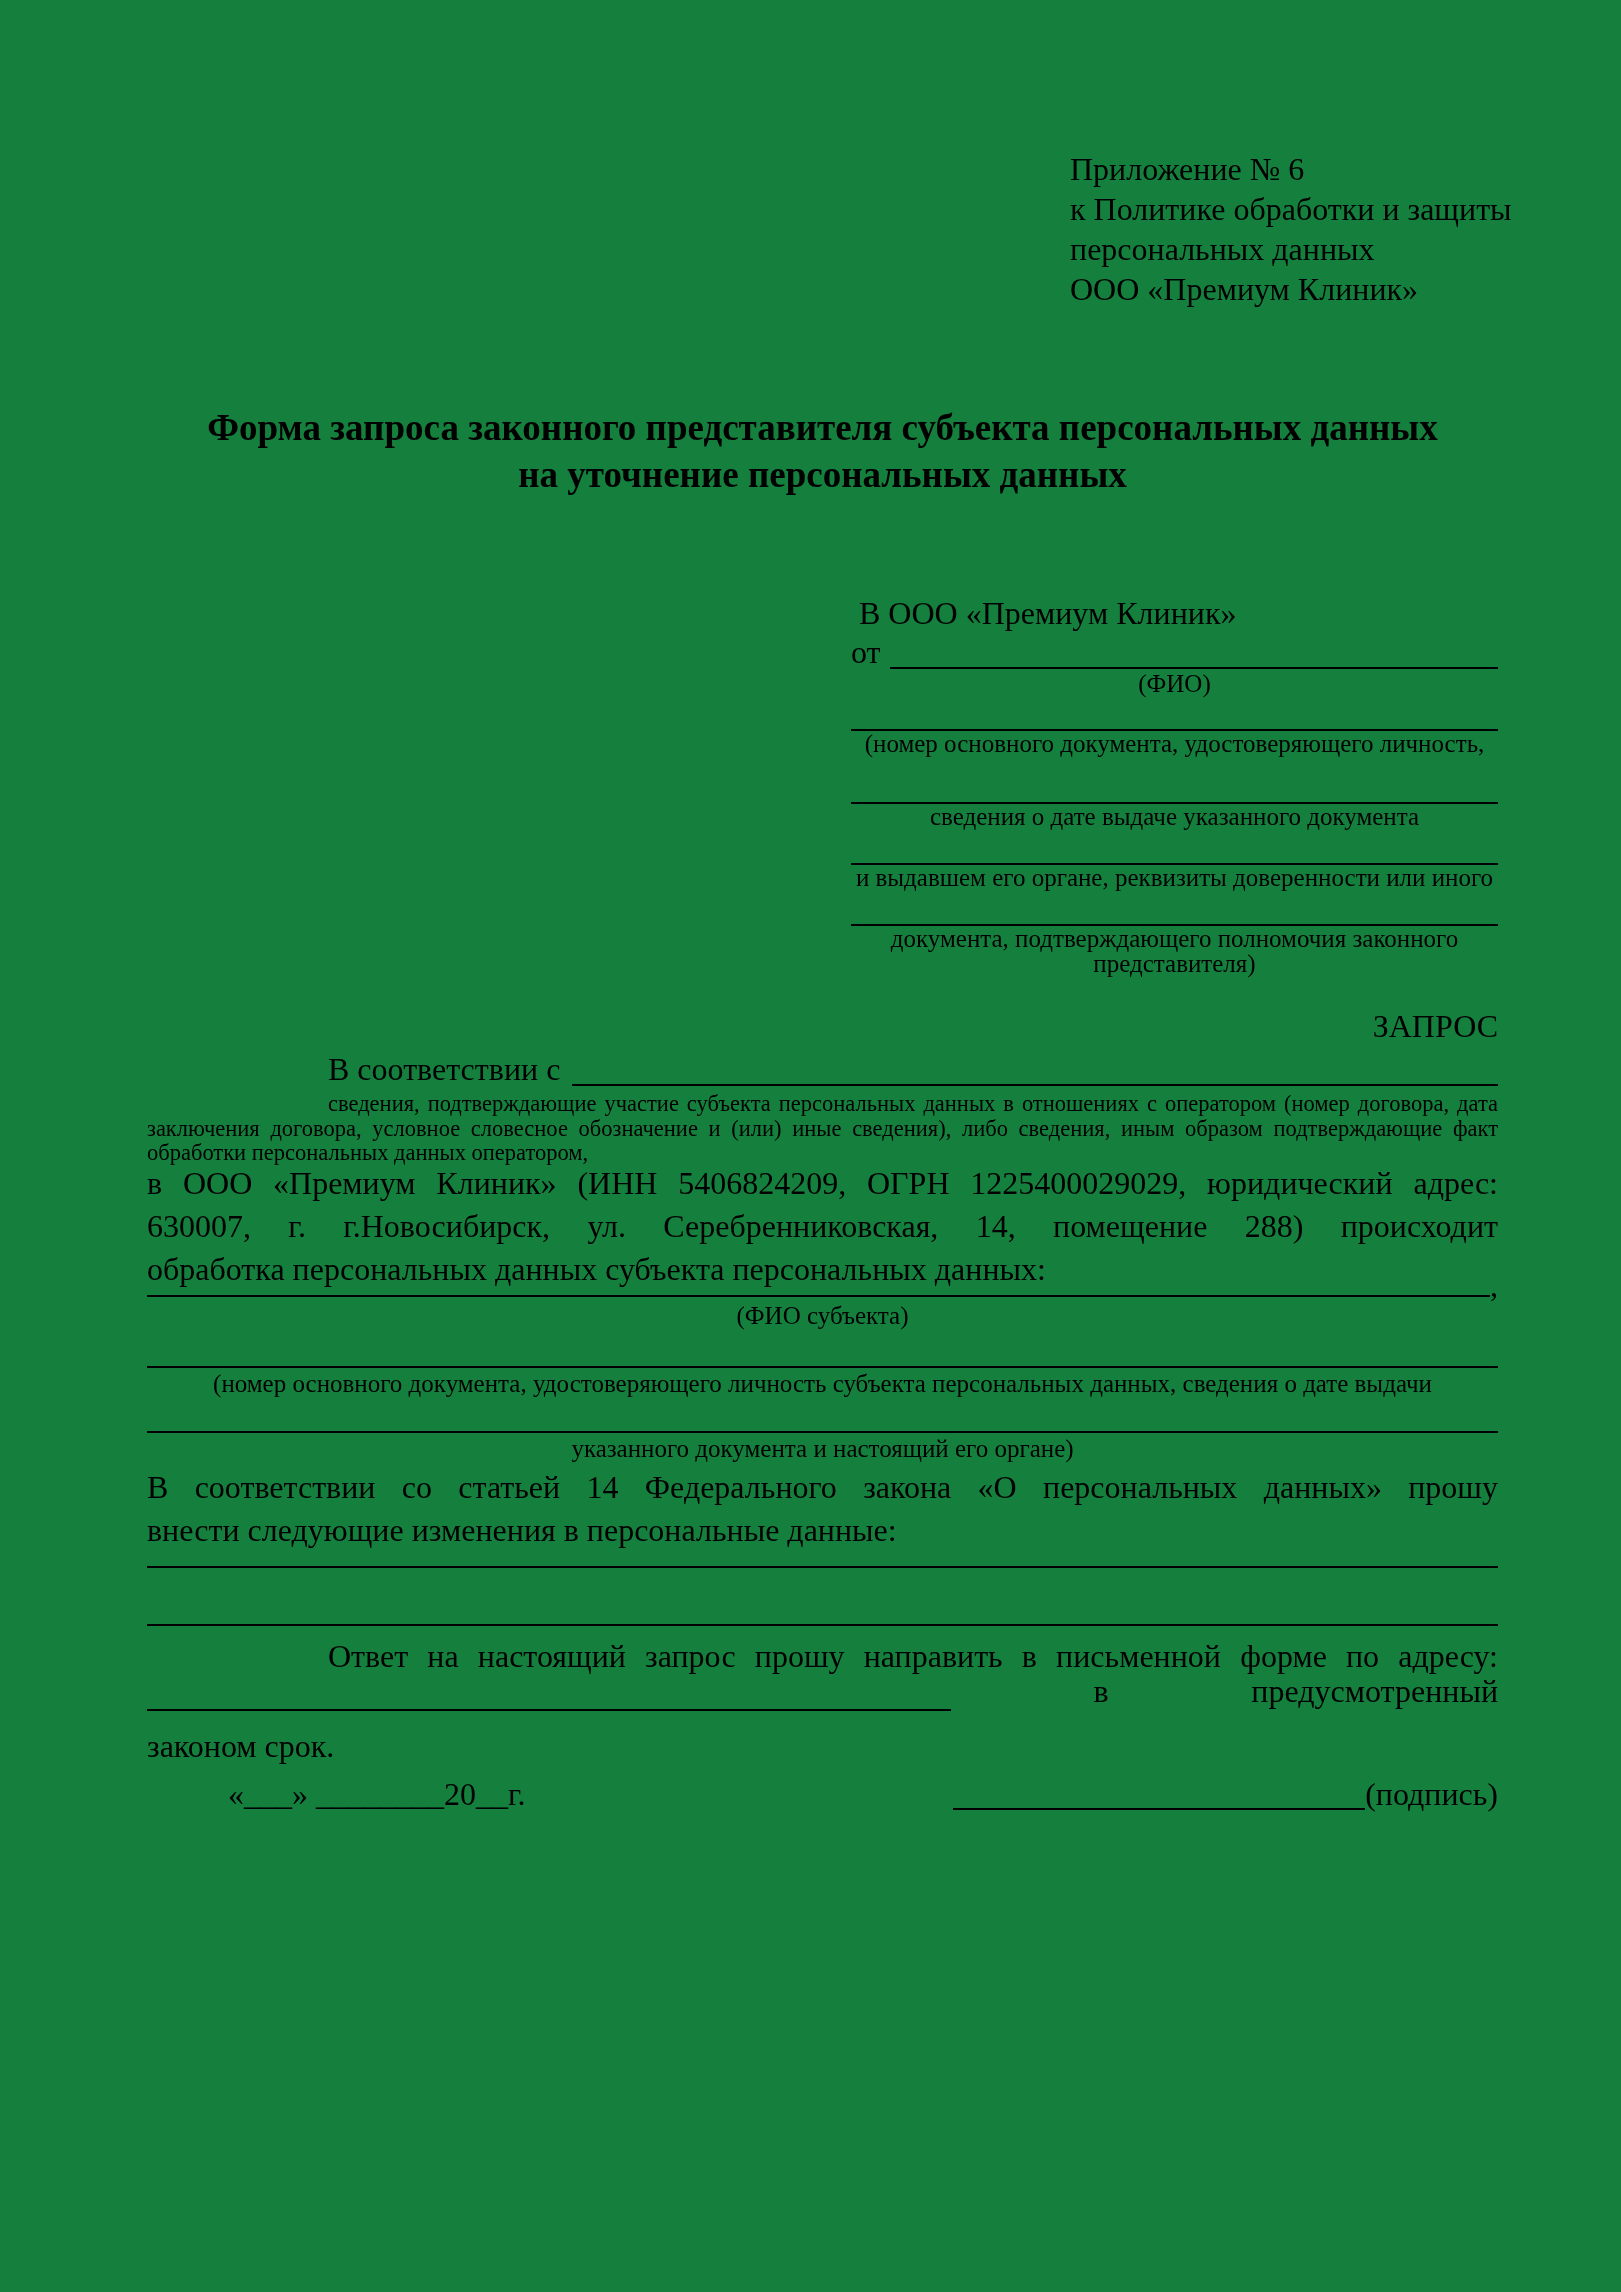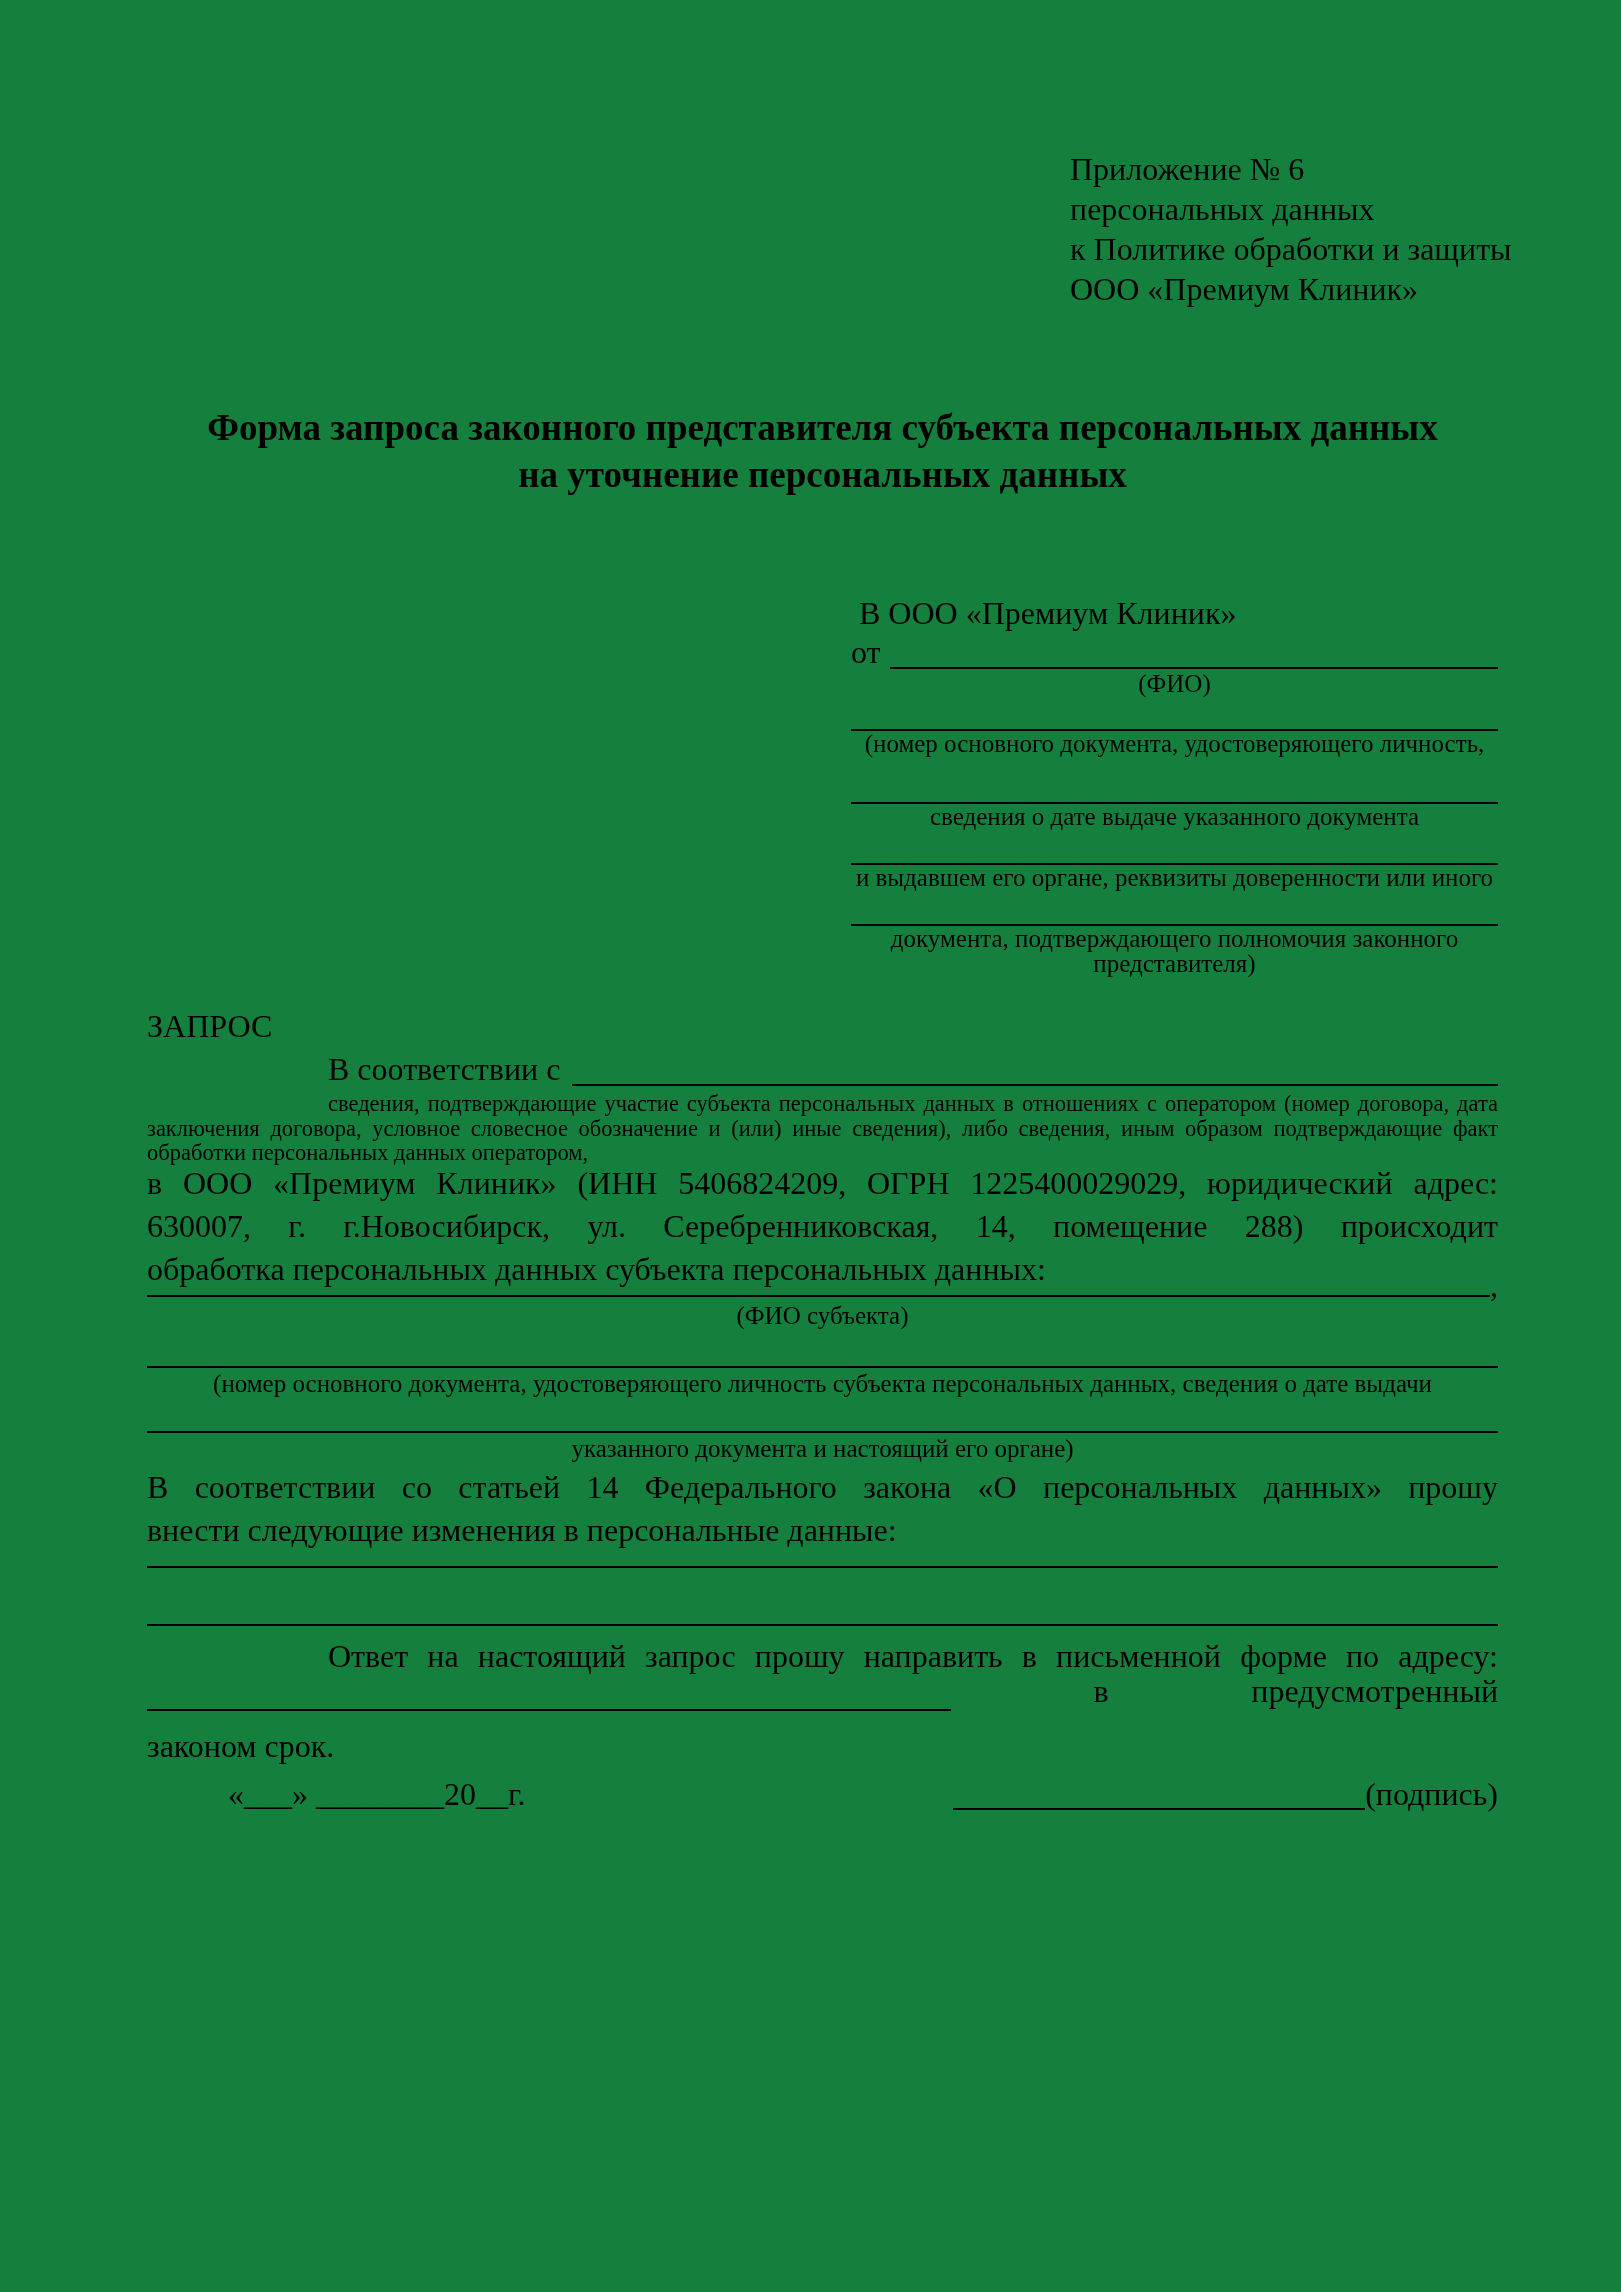--- a/index.html
+++ b/index.html
@@ -20,21 +20,21 @@
 
   #addressee { position:absolute; left:851px; top:592px; width:647px; font-size:32px; }
   .addr-to { line-height:43px; height:43px;margin-left:8px; }
   .addr-from { display:flex; align-items:flex-end; height:36px; }
   .addr-from .ul { flex:1; margin-left:9.8px; margin-bottom:2px; }
   .fio-cap { height:29px; }
   .fline { border-bottom:2.9px solid #000; }
   .g1 { height:29px; } .g2 { height:45px; } .g3 { height:34px; } .g4 { height:33px; }
 
   #zapros { position:absolute; left:147px; width:1351px; top:1008px;
-            text-align:left; font-size:32px; }
+            text-align:right; font-size:32px; }
 
   #intro { position:absolute; left:147px; width:1351px; top:1051px;
            font-size:32px; display:flex; align-items:flex-end; height:37px; }
   #intro .lbl { margin-left:181px; white-space:nowrap;text-align:center; }
   #intro .ul { flex:1; margin-left:11.8px; margin-bottom:2px; }
 
   #note { position:absolute; left:147px; width:1351px; top:1092px;
           font-size:22.5px; line-height:24.5px; }
   .jl { text-align:justify; text-align-last:justify; }
   #note .first { padding-left:181px; }
@@ -71,22 +71,22 @@
   #footer .sig { width:412px; margin-bottom:2.9px; }
   #footer .sigcap { white-space:nowrap; }
 </style>
 </head>
 <body>
 
 <div class="page">
 
   <div id="appendix">
     <div>Приложение № 6</div>
+    <div>к Политике обработки и защиты</div>
     <div>персональных данных</div>
-    <div>к Политике обработки и защиты</div>
     <div>ООО «Премиум Клиник»</div>
   </div>
 
   <div id="title">
     <div>Форма запроса законного представителя субъекта персональных данных</div>
     <div>на уточнение персональных данных</div>
   </div>
 
   <div id="addressee">
     <div class="addr-to">В ООО «Премиум Клиник»</div>

